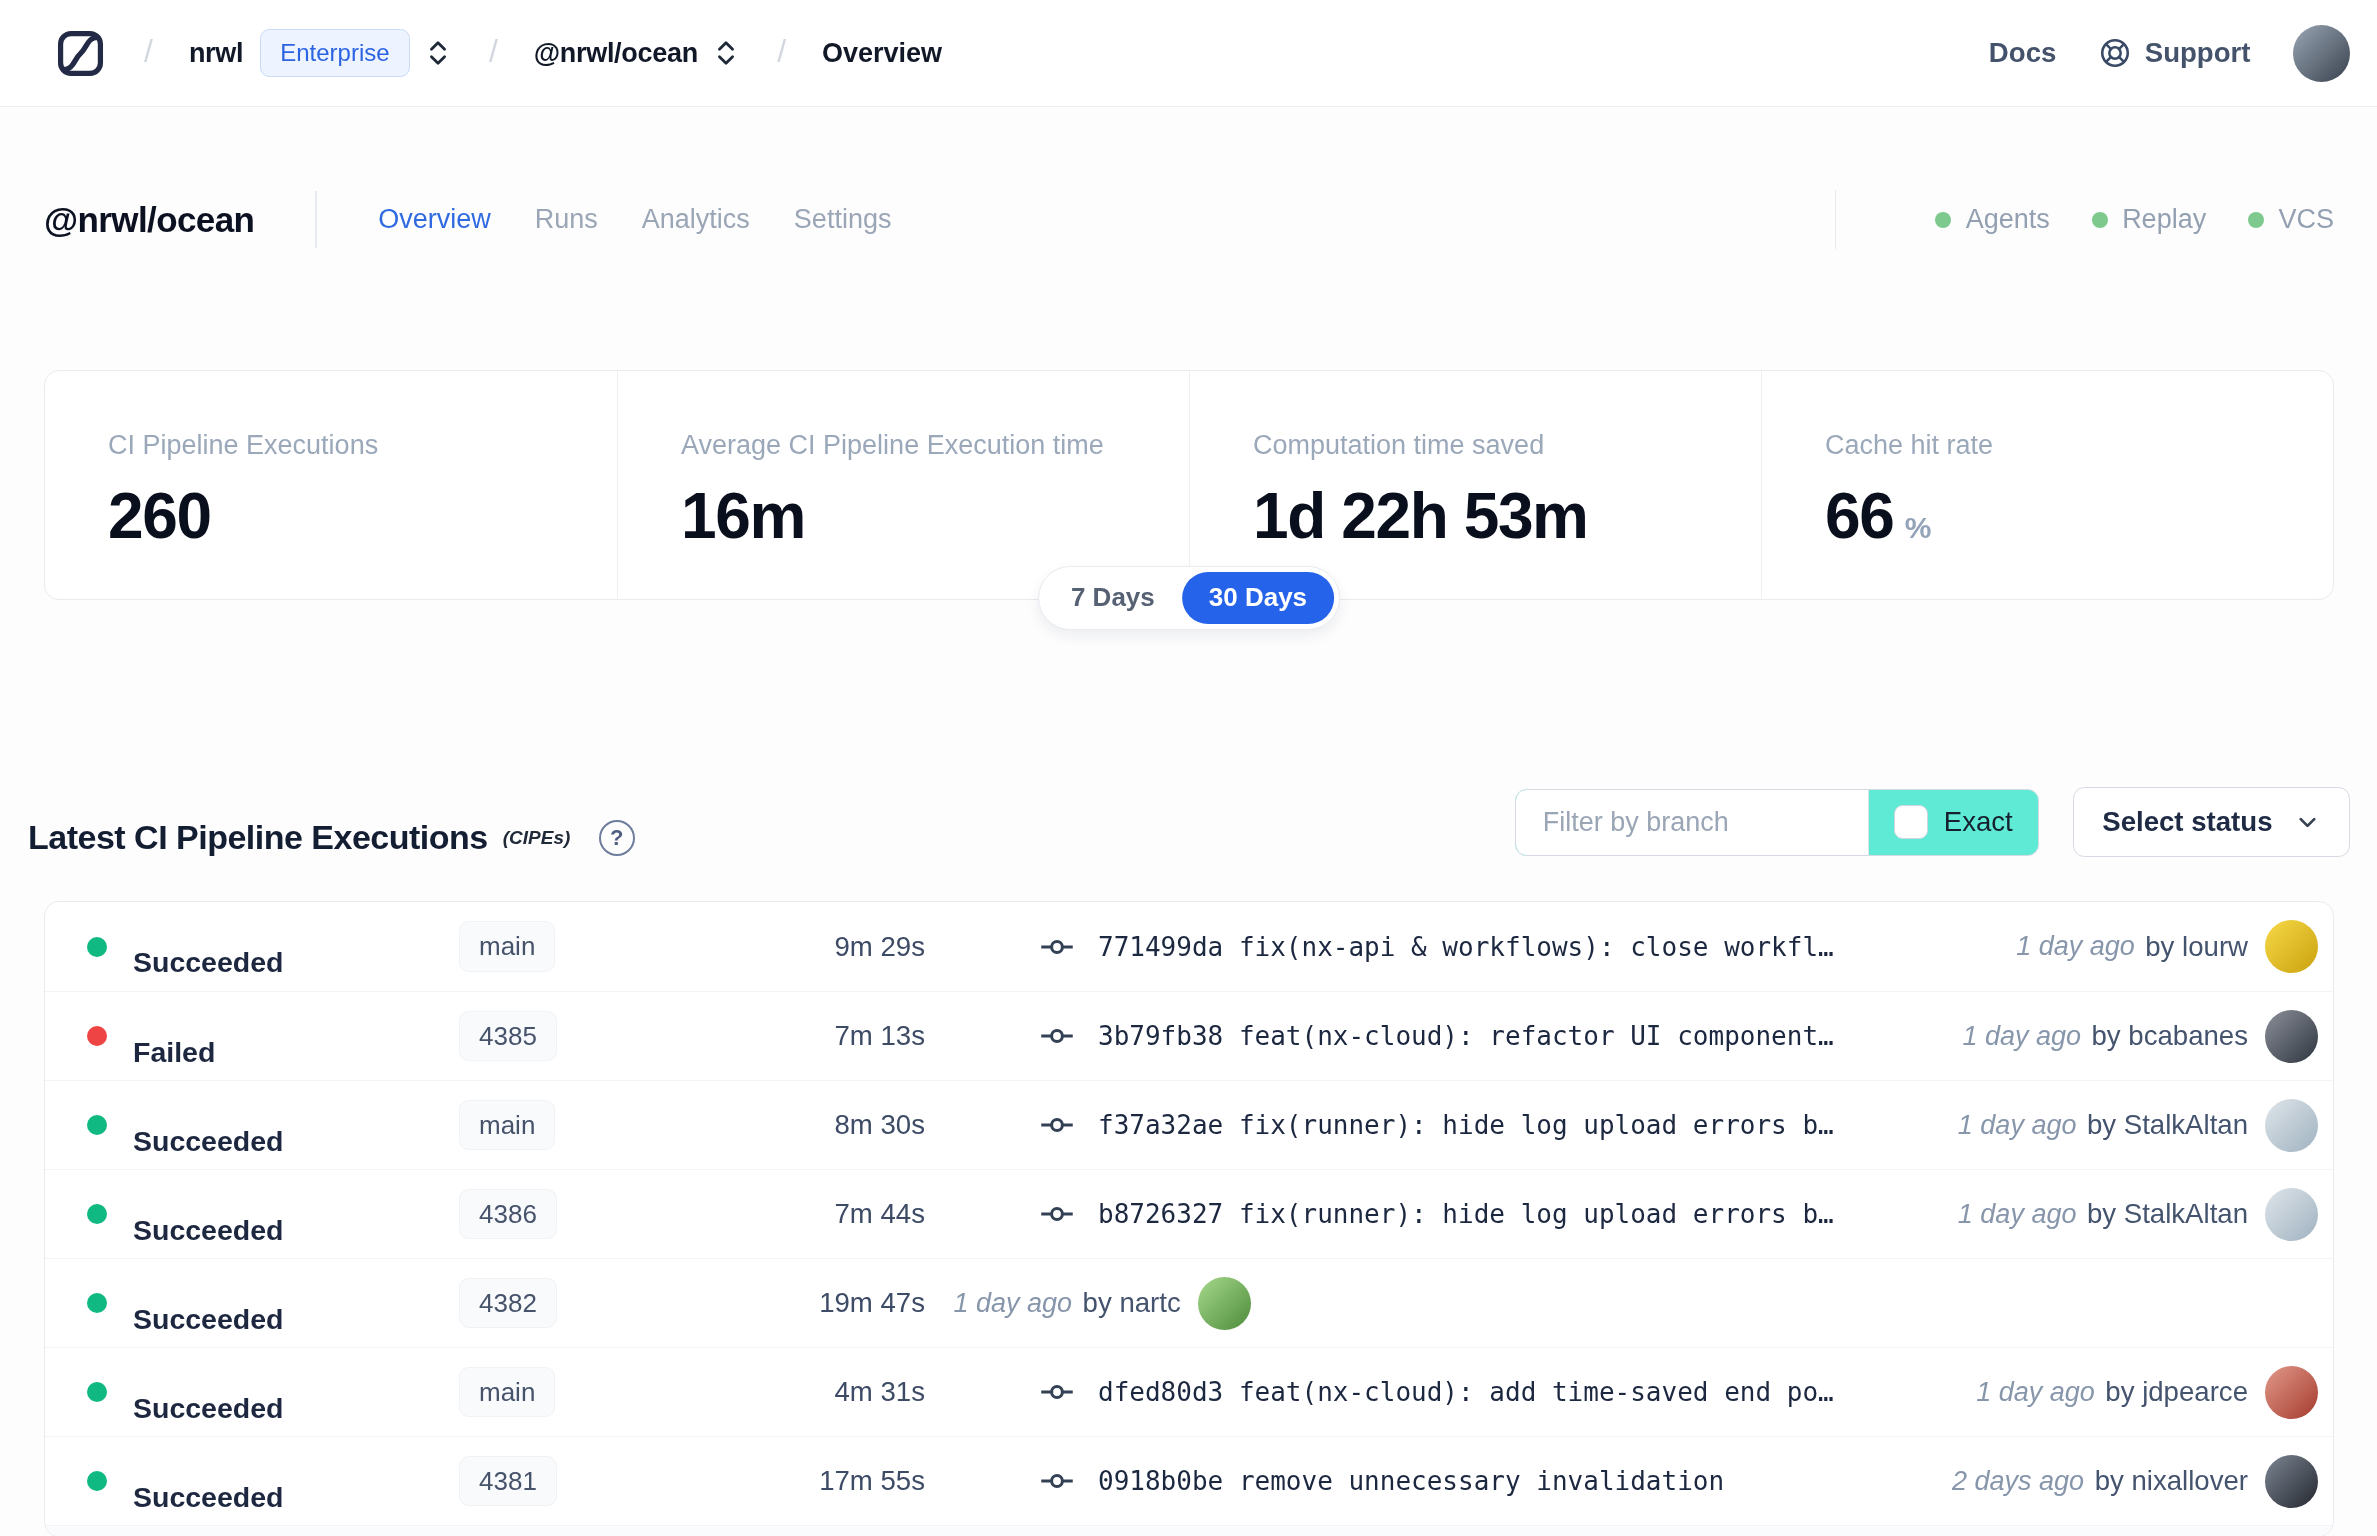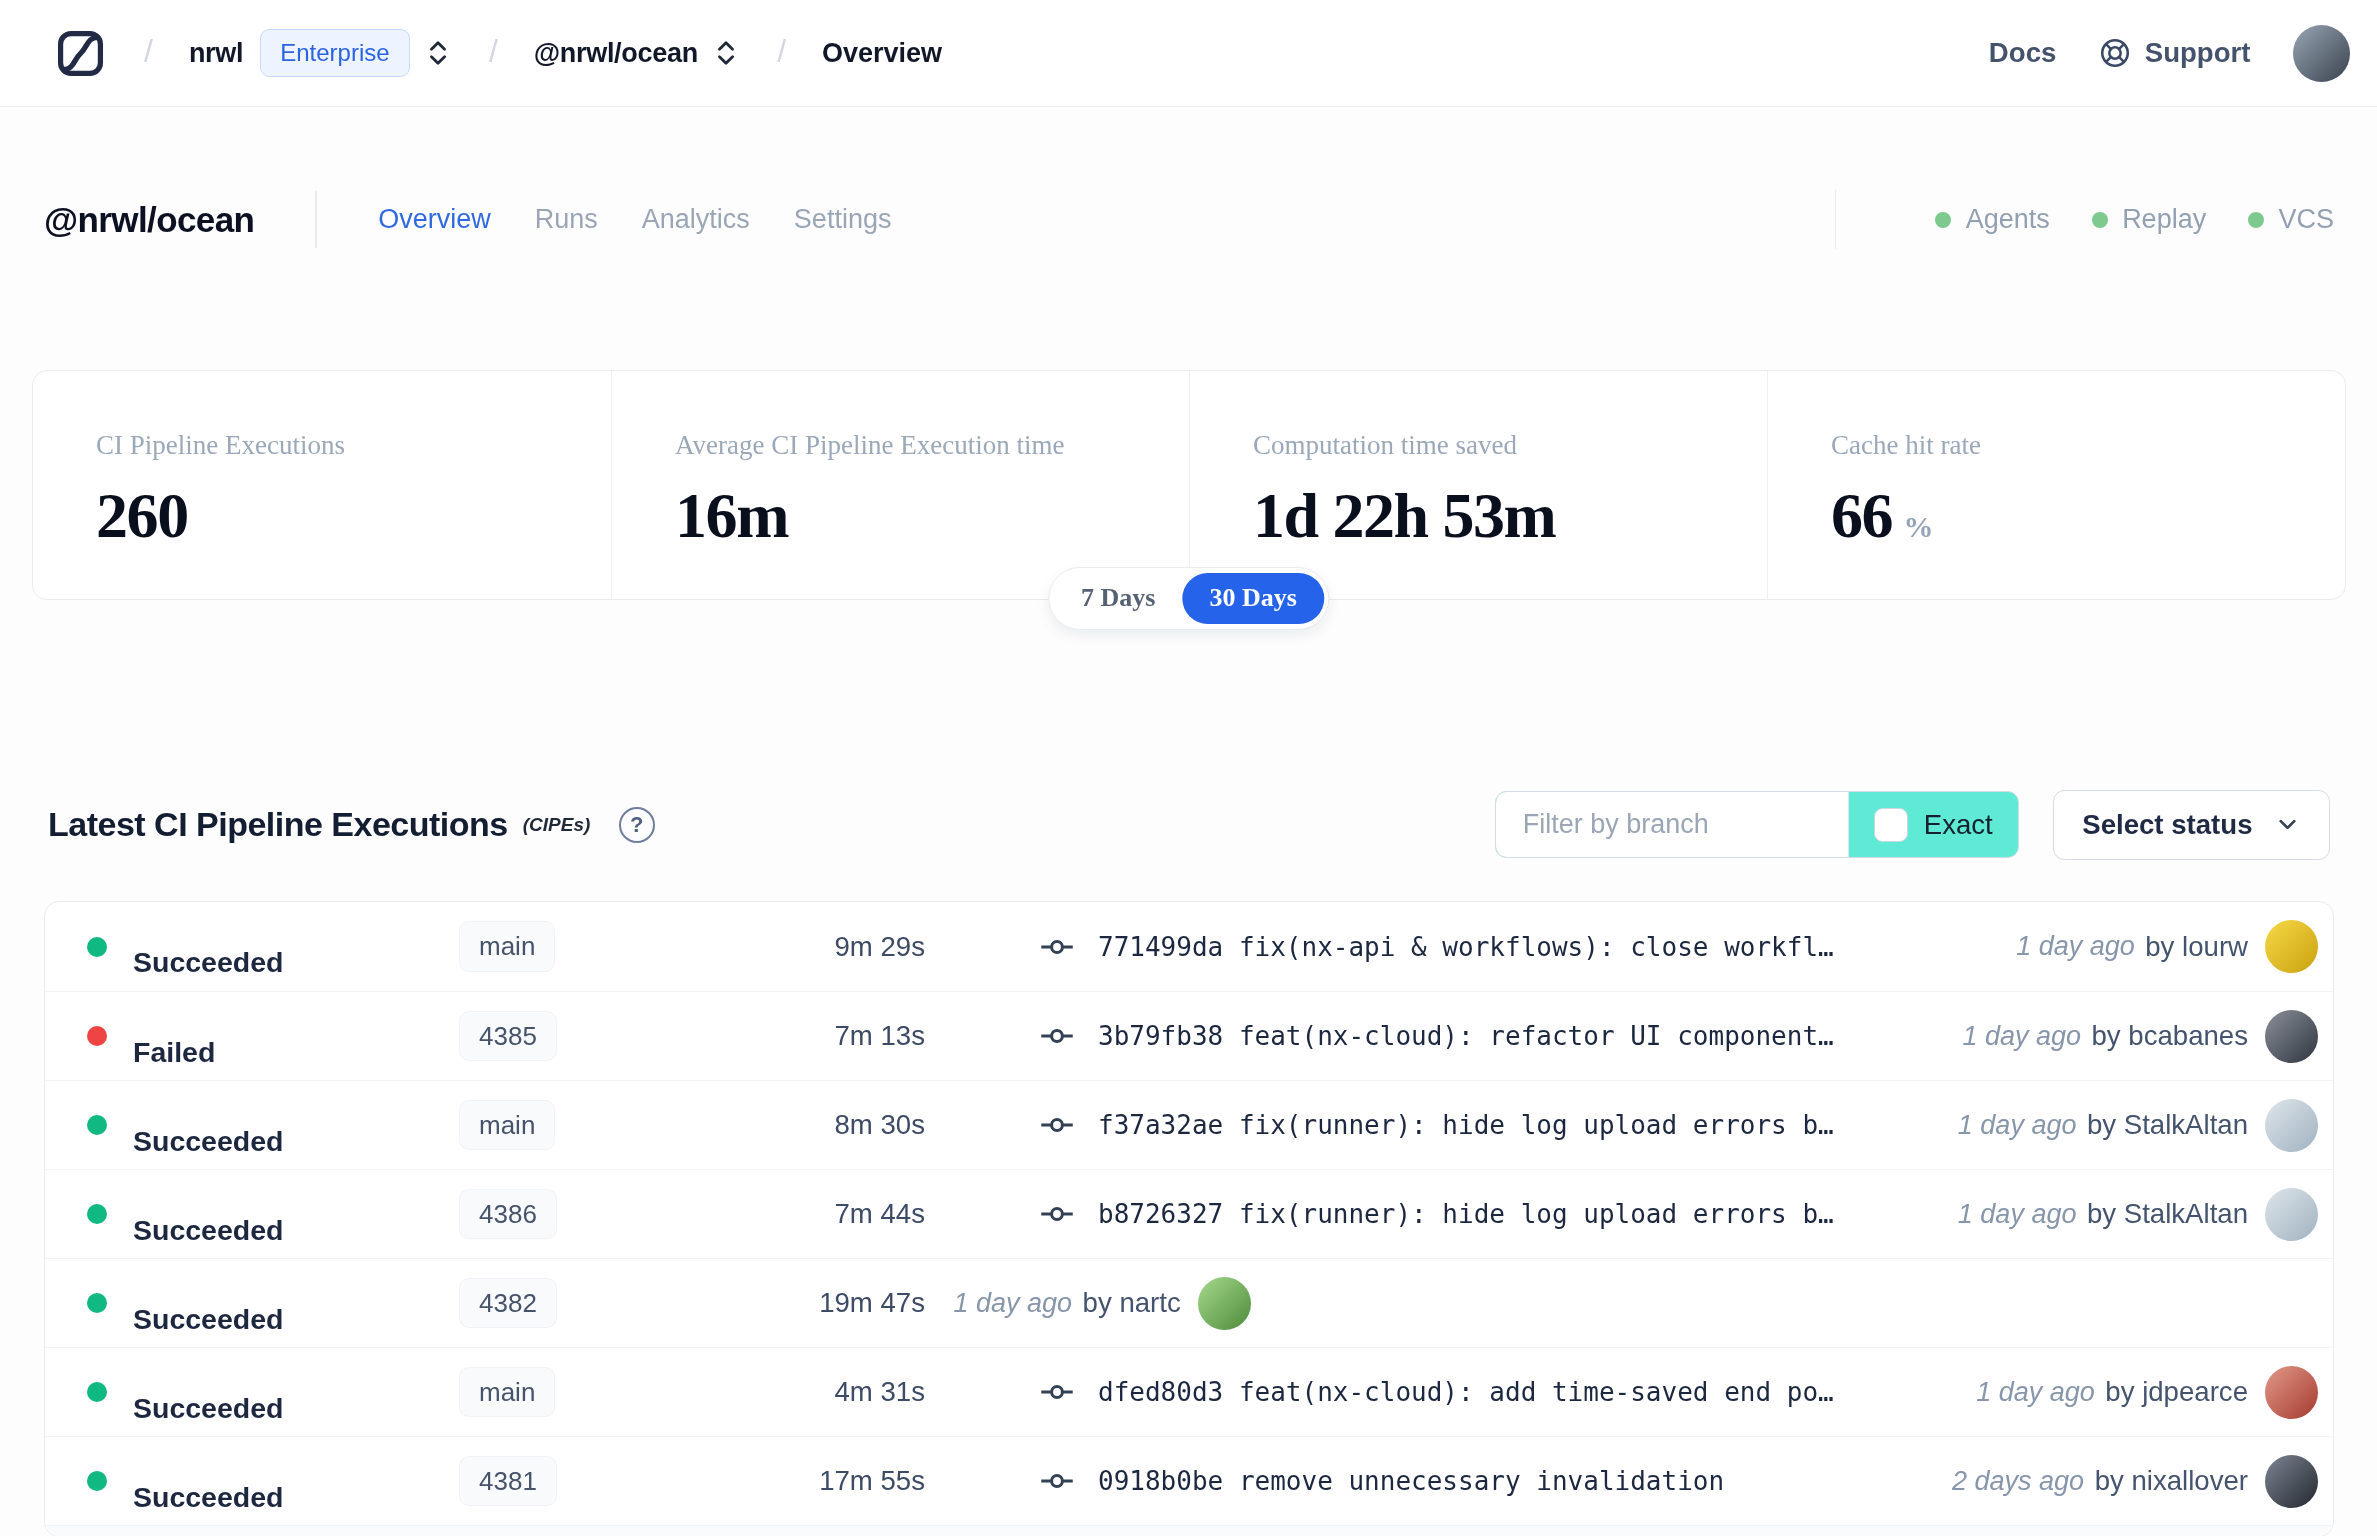--- a/index.html
+++ b/index.html
@@ -41,41 +41,41 @@
   .tabs { display:flex; align-items:center; gap:44px; }
   .tab { font-size:27px; font-weight:500; color:#9aa6b6; cursor:pointer; }
   .tab.active { color:#2f6ae0; }
   .ws-right { margin-left:auto; display:flex; align-items:center; }
   .svc-divider { width:1.9px; height:59px; background:#e7eaee; margin-right:57px; }
   .svc { display:flex; align-items:center; gap:14.3px; margin-left:42px; cursor:pointer; }
   .svc-dot { width:16px; height:16px; border-radius:50%; }
   .svc-label { font-size:27px; font-weight:500; color:#93a0b1; }
 
   
-  .stats-wrap { margin:118px 32px 0; position:relative;font-family:Liberation Serif, serif; }
+  .stats-wrap { margin:118px 44px 0; position:relative; }
   .stats {
     background:#ffffff; border:1.9px solid #e9ebef; border-radius:15px;
     display:grid; grid-template-columns:repeat(4,1fr);
   }
   .stat { padding:59px 19px 51px 63px; }
   .stat + .stat { border-left:1.9px solid #eef0f3; }
   .stat-label { font-size:27px; font-weight:500; color:#9aa8ba; }
   .stat-value { margin-top:23px; font-size:64px; font-weight:700; color:#0a0f1e; letter-spacing:-1.4px; line-height:1; display:flex; align-items:baseline; }
   .stat-suffix { font-size:30px; font-weight:600; color:#94a3b8; margin-left:11.4px; letter-spacing:0; }
 
   .range-toggle {
     position:absolute; left:50%; bottom:-29.5px; transform:translateX(-50%);
     background:#fff; border:1.9px solid #e9ebef; border-radius:950px;
     padding:4.8px; display:flex; box-shadow:0 5.7px 13.3px rgba(15,23,42,.07);
   }
   .range-opt { padding:10.5px 27px; font-size:26px; font-weight:600; color:#566274; border-radius:950px; cursor:pointer; white-space:nowrap; }
   .range-opt.selected { color:#fff; font-weight:700; }
 
   
-  .cipes-header { margin:192px 48px 0; display:flex; align-items:center; height:65px; }
+  .cipes-header { margin:192px 28px 0; display:flex; align-items:flex-end; height:65px; }
   .cipes-title-group { display:flex; align-items:center; gap:15px; }
   .cipes-title { font-size:34px; font-weight:700; color:#141e33; letter-spacing:-0.5px; }
   .cipes-suffix { font-size:19px; font-style:italic; font-weight:600; color:#1f2937; }
   .help-ic {
     width:36px; height:36px; border:2.4px solid #6d7d9b; border-radius:50%;
     display:grid; place-items:center; font-size:22px; font-weight:700; color:#4f5f7f;
     margin-left:13.3px; cursor:pointer;
   }
   .cipes-controls { margin-left:auto; display:flex; align-items:center; }
   .filter-group {

